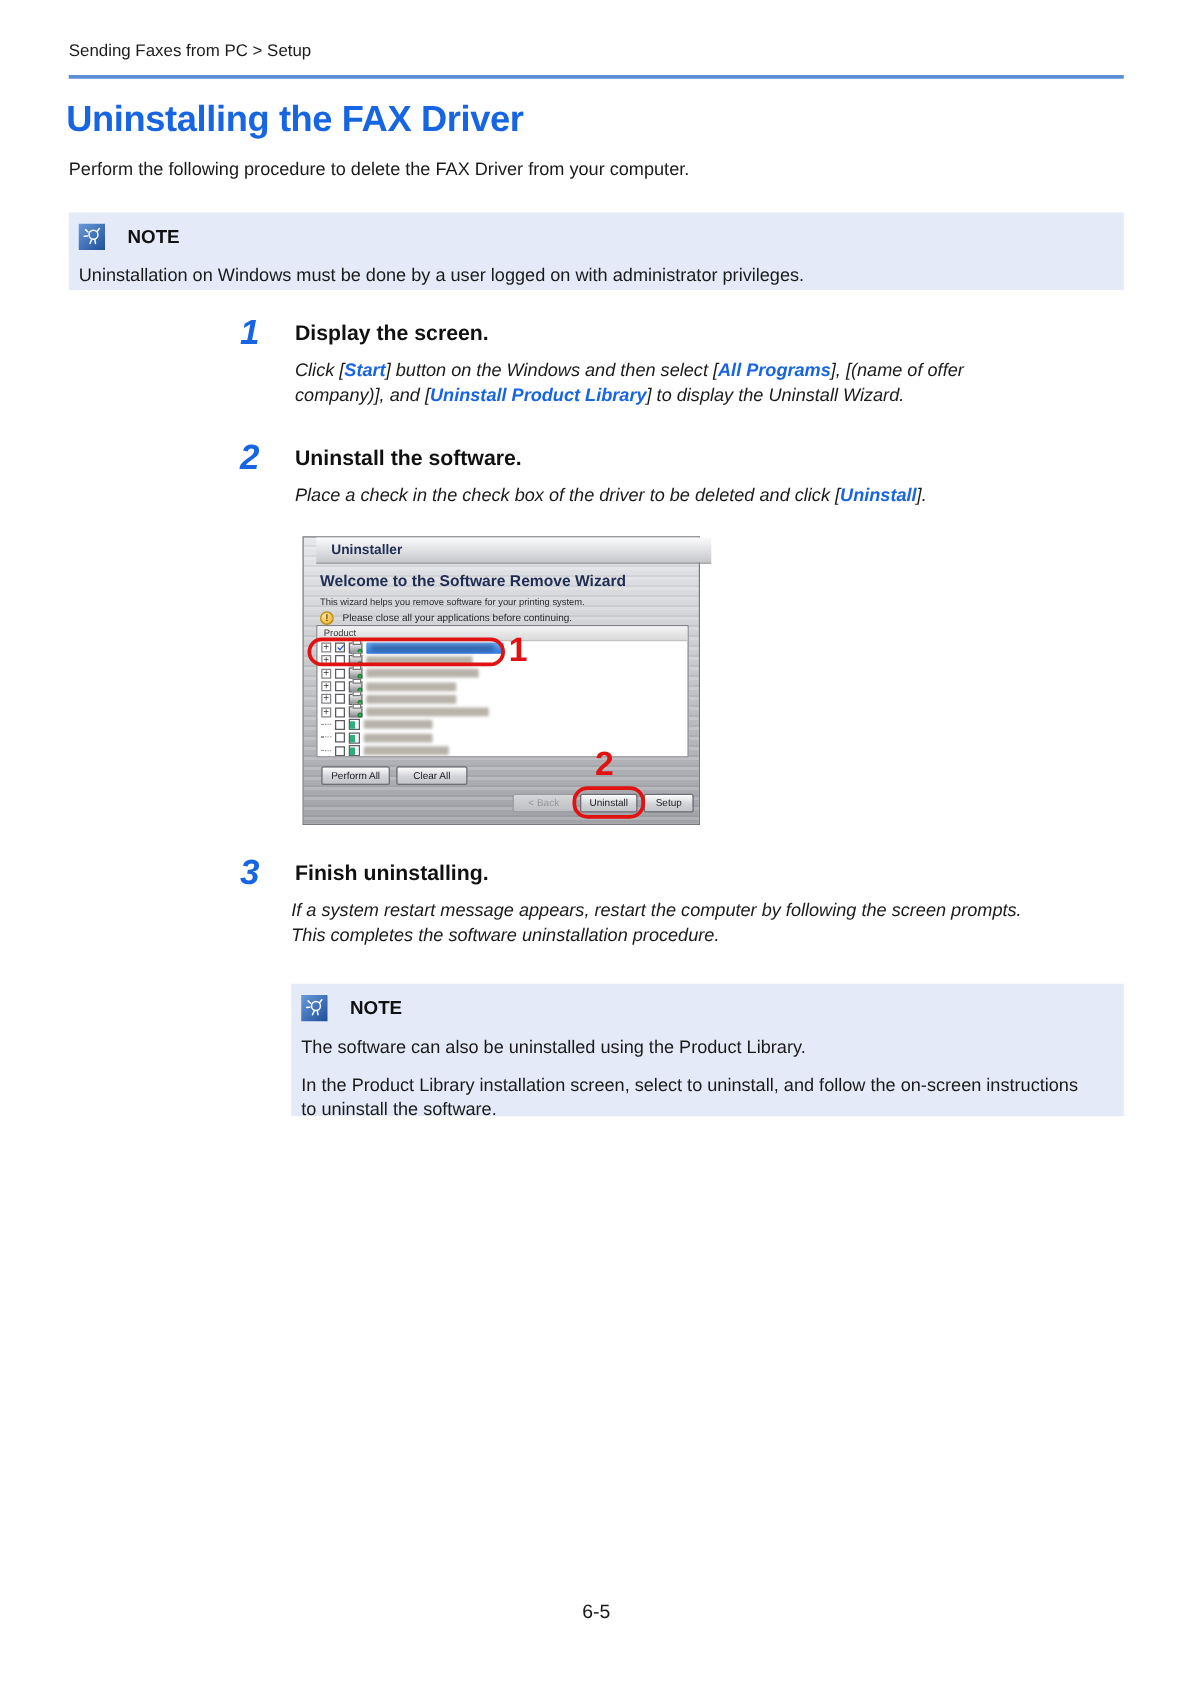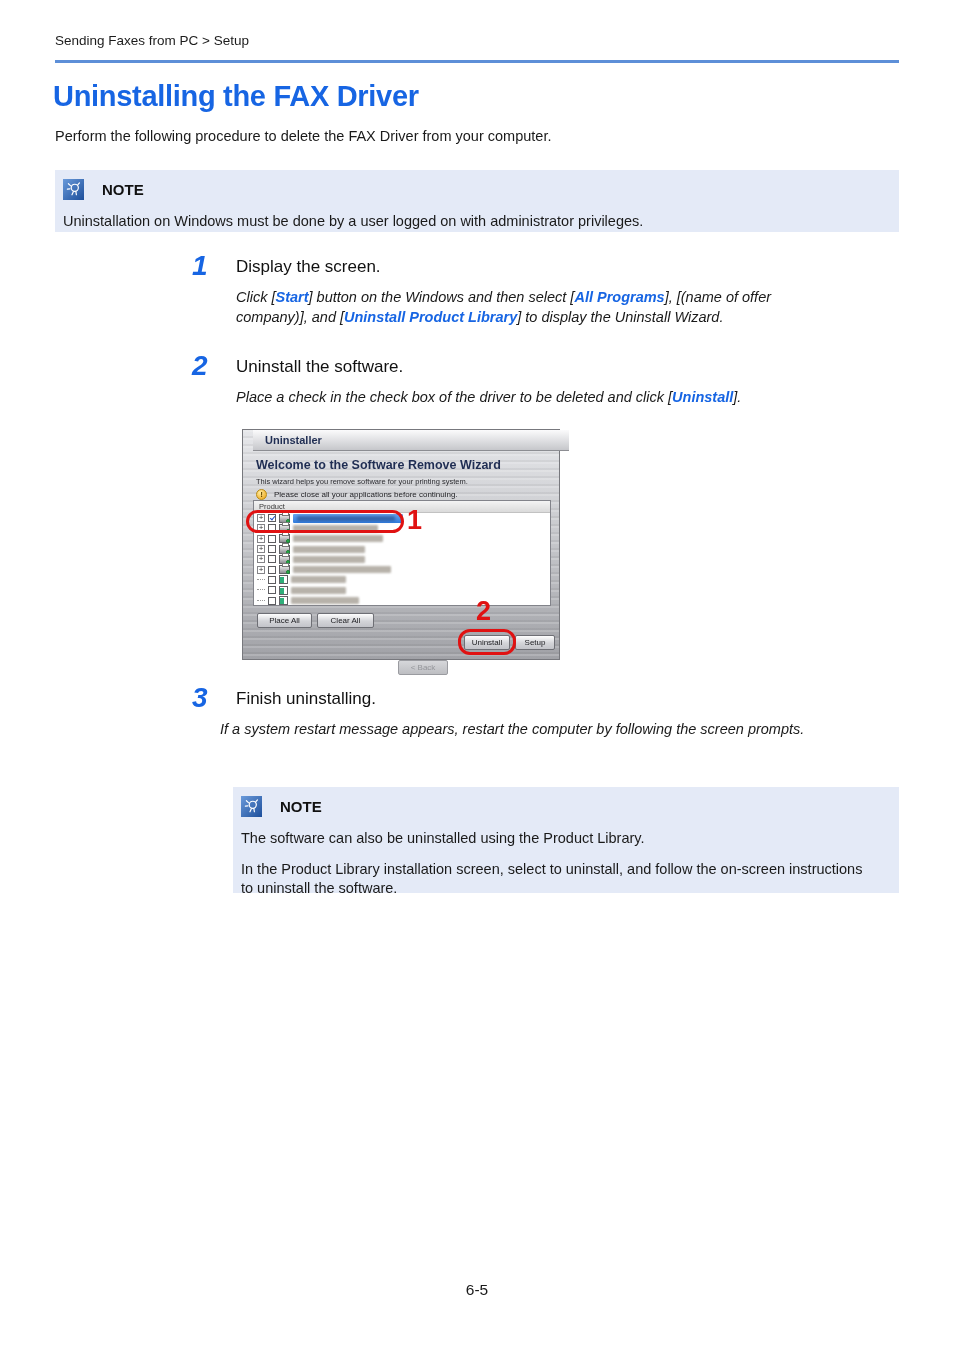--- a/index.html
+++ b/index.html
@@ -16,26 +16,26 @@
   .notebox{background:#E4EAF7;box-sizing:border-box;padding:9px 10px 0 8px;}
   .note1{left:55px;top:170px;width:844px;height:62px;}
   .note2{left:233px;top:787px;width:666px;height:106px;}
   .note-head{display:flex;align-items:center;gap:18px;margin-bottom:6px;}
   .note-icon{width:21px;height:21px;background:linear-gradient(135deg,#6a9ada,#1d4f9b);flex:0 0 21px;display:flex;align-items:center;justify-content:center;}
   .note-label{font-size:15px;font-weight:700;color:#111;}
   .note-body{font-size:14.5px;line-height:19px;margin:12px 0 9px 0;}
 
   
   .step-num{font-size:28px;font-weight:700;font-style:italic;color:#1765E3;line-height:28px;}
-  .step-head{font-size:17px;font-weight:400;color:#111;}
+  .step-head{font-size:17px;font-weight:700;color:#111;}
   .step-body{font-size:14.5px;line-height:19.5px;font-style:italic;}
   .inline-link{color:#1765E3;font-weight:700;}
   .n1{left:192px;top:252px;} .h1p{left:236px;top:257px;} .b1{left:236px;top:288px;width:640px;}
   .n2{left:192px;top:352px;} .h2p{left:236px;top:357px;} .b2{left:236px;top:388px;width:660px;}
-  .n3{left:192px;top:684px;} .h3p{left:236px;top:689px;} .b3{left:220px;top:720px;width:660px;}
+  .n3{left:192px;top:684px;} .h3p{left:236px;top:689px;} .b3{left:233px;top:720px;width:660px;}
 
   
   .dialog{left:242px;top:429px;width:318px;height:231px;background:linear-gradient(180deg,#e6e7ea 0%,#c8c9cd 45%,#a1a2a7 100%);border:1px solid #77787d;box-sizing:border-box;}
   .dialog::before{content:"";position:absolute;inset:0;background:repeating-linear-gradient(180deg,rgba(255,255,255,.16) 0 2px,rgba(0,0,0,0) 2px 6px,rgba(0,0,0,.05) 6px 8px);pointer-events:none;}
   .dlg-titlebar{left:0;top:0;width:100%;height:21px;background:linear-gradient(180deg,#fbfbfc,#c6c7cb);border-bottom:1px solid #8c8d92;box-sizing:border-box;color:#1f2d52;font-weight:700;font-size:11px;line-height:20px;padding-left:12px;margin-left:10px;}
   .dlg-heading{left:13px;top:28px;font-size:12.5px;font-weight:700;color:#1f2d52;}
   .dlg-sub{left:13px;top:47px;font-size:7.5px;color:#2b2b30;}
   .warn-row{left:13px;top:59px;display:flex;align-items:center;gap:7px;}
   .warn-icon{width:11px;height:11px;border-radius:50%;background:radial-gradient(circle at 35% 30%,#ffec9e,#f2b73a 70%,#d49a18);border:1px solid #b98a12;box-sizing:border-box;color:#6b4c00;font-size:8px;font-weight:700;text-align:center;line-height:9px;}
   .warn-text{font-size:8px;color:#1e1e22;}
@@ -50,21 +50,21 @@
   .ic-printer::before{content:"";position:absolute;left:2px;top:-3px;width:5px;height:2px;background:#fff;border:1px solid #777;}
   .ic-printer::after{content:"";position:absolute;right:-1px;bottom:-1px;width:4px;height:4px;border-radius:50%;background:#27b34a;border:1px solid #1d7d36;box-sizing:border-box;}
   .ic-app{width:9px;height:9px;background:#fff;border:1px solid #5f6064;box-sizing:border-box;position:relative;flex:0 0 9px;}
   .ic-app::before{content:"";position:absolute;left:0;top:1px;width:4px;height:6px;background:#2fae7a;}
   .bar{height:7px;background:#b7b2aa;filter:blur(1.2px);border-radius:1px;}
   .selbar{height:9px;background:linear-gradient(180deg,#6aa6ef,#2f7bdc);filter:none;position:relative;}
   .selbar::after{content:"";position:absolute;top:2px;bottom:2px;left:4px;right:8px;background:#1f3f76;filter:blur(1.5px);opacity:.55;}
   .dlg-btn{position:absolute;height:15px;background:linear-gradient(180deg,#fefefe,#d3d4d8 55%,#c3c4c9);border:1px solid #6e6f75;border-radius:2px;font-size:8px;color:#1c1c20;text-align:center;line-height:13px;box-sizing:border-box;padding:0;font-family:inherit;}
   .btn-select{left:14px;top:183px;width:55px;}
   .btn-clear{left:74px;top:183px;width:57px;}
-  .btn-back{left:155px;top:205px;width:50px;color:#95969b;background:linear-gradient(180deg,#d6d7da,#bdbec2);border-color:#9a9ba0;margin-top:25px;}
+  .btn-back{left:167px;top:205px;width:50px;color:#95969b;background:linear-gradient(180deg,#d6d7da,#bdbec2);border-color:#9a9ba0;}
   .btn-uninstall{left:221px;top:205px;width:46px;}
   .btn-cancel{left:272px;top:205px;width:40px;}
   .ann-ring{position:absolute;border:3.5px solid #E01212;border-radius:12px;box-sizing:border-box;pointer-events:none;}
   .ring1{left:3px;top:80px;width:158px;height:23px;}
   .ring2{left:215px;top:199px;width:58px;height:26px;}
   .ann-num{position:absolute;color:#E01212;font-size:27px;font-weight:700;line-height:27px;}
   .num1{left:164px;top:77px;}
   .num2{left:233px;top:168px;}
 
   .page-number{left:0;top:1281px;width:954px;text-align:center;font-size:15.5px;}
@@ -164,34 +164,34 @@
           <span class="bar" style="width: 55px;"></span>
         </div>
         <div class="tree-row">
           <span class="tree-line"></span>
           <span class="cbx"></span>
           <span class="ic-app"></span>
           <span class="bar" style="width: 68px;"></span>
         </div>
       </div>
   </div>
-  <button class="dlg-btn btn-select">Place All</button>
+  <button class="dlg-btn btn-select">Perform All</button>
   <button class="dlg-btn btn-clear">Clear All</button>
   <button class="dlg-btn btn-back">&lt; Back</button>
   <button class="dlg-btn btn-uninstall">Uninstall</button>
   <button class="dlg-btn btn-cancel">Setup</button>
   <div class="ann-ring ring1"></div>
   <div class="ann-num num1">1</div>
   <div class="ann-ring ring2"></div>
   <div class="ann-num num2">2</div>
 </div>
 
 <div class="abs step-num n3">3</div>
 <div class="abs step-head h3p">Finish uninstalling.</div>
-<div class="abs step-body b3"><span>If a system restart message appears, restart the computer by following the screen prompts.</span><br></div>
+<div class="abs step-body b3"><span>If a system restart message appears, restart the computer by following the screen prompts.</span><br><span>This completes the software uninstallation procedure.</span></div>
 
 <div class="abs notebox note2">
   <div class="note-head">
     <span class="note-icon">
       <svg width="17" height="17" viewBox="0 0 20 20">
         <g stroke="#ffffff" fill="none" stroke-width="1.4" stroke-linecap="round">
           <circle cx="11.5" cy="8" r="4.2"></circle>
           <path d="M9.8 12.6 L8.2 16.2"></path>
           <path d="M12.8 12.6 L13.4 16.2"></path>
           <path d="M4 3.2 L6.4 5.4"></path>

